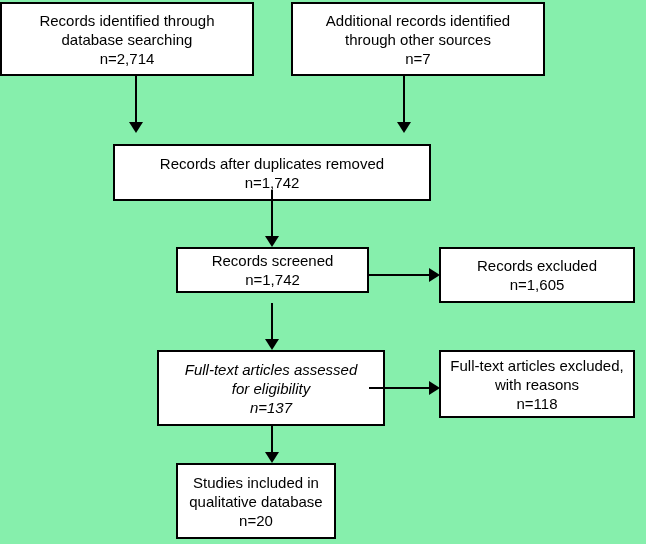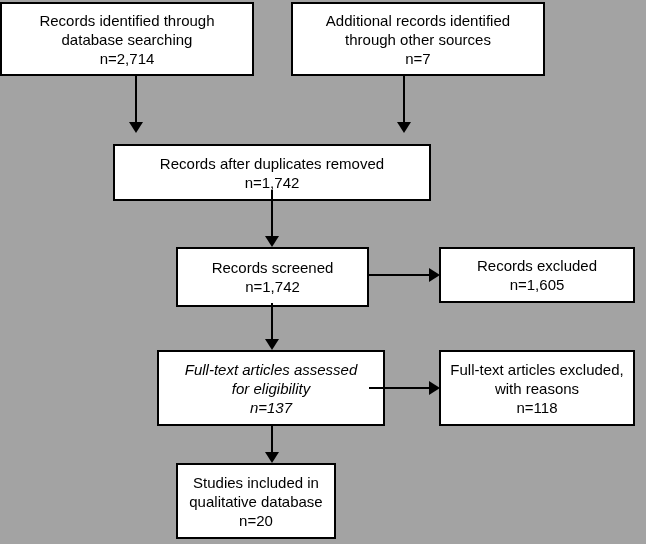--- a/index.html
+++ b/index.html
@@ -4,21 +4,21 @@
 <style>
   html, body {
     margin: 0;
     padding: 0;
     background: #ffffff;
   }
   #canvas {
     position: relative;
     width: 646px;
     height: 544px;
-    background: #a3a3a3;
+    background: #86efac;
     font-family: "Liberation Sans", sans-serif;
     overflow: hidden;
   }
   .node {
     position: absolute;
     box-sizing: border-box;
     border: 2px solid #000000;
     background: #ffffff;
     display: flex;
     flex-direction: column;
@@ -31,24 +31,24 @@
     letter-spacing: 0px;
   }
   .node .line {
     display: block;
     white-space: nowrap;
   }
   
   #n-db        { left: 0px;   top: 2px;   width: 254px; height: 74px; }
   #n-other     { left: 291px; top: 2px;   width: 254px; height: 74px; }
   #n-dedup     { left: 113px; top: 144px; width: 318px; height: 57px; }
-  #n-screened  { left: 176px; top: 247px; width: 193px; height: 60px; }
+  #n-screened  { left: 176px; top: 247px; width: 193px; height: 46px; }
   #n-rec-excl  { left: 439px; top: 247px; width: 196px; height: 56px; }
   #n-fulltext  { left: 157px; top: 350px; width: 228px; height: 76px; font-style: italic; }
-  #n-ft-excl   { left: 439px; top: 350px; width: 196px; height: 76px; }
+  #n-ft-excl   { left: 439px; top: 350px; width: 196px; height: 68px; }
   #n-included  { left: 176px; top: 463px; width: 160px; height: 76px; }
 
   
   .conn {
     position: absolute;
     background: #000000;
   }
   .vline { width: 2px; }
   .hline { height: 2px; }
   .arrow-down {

